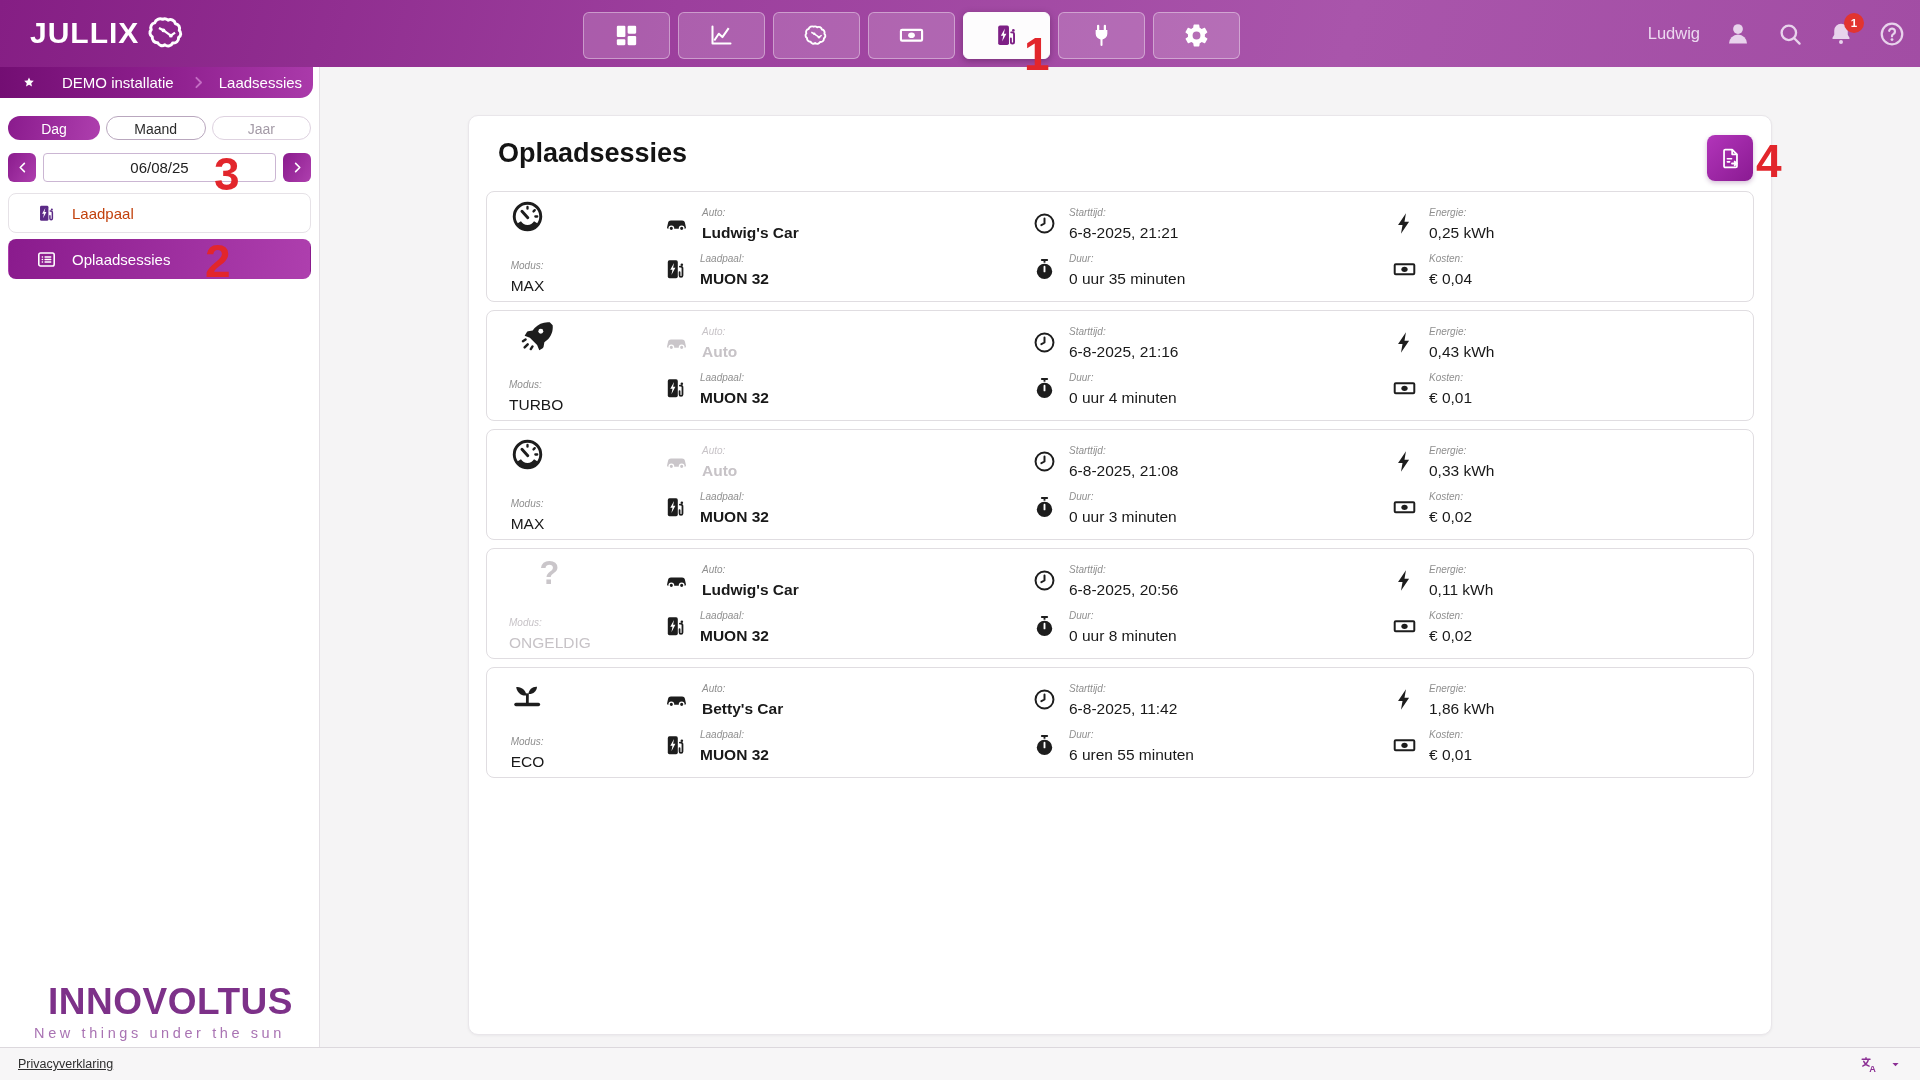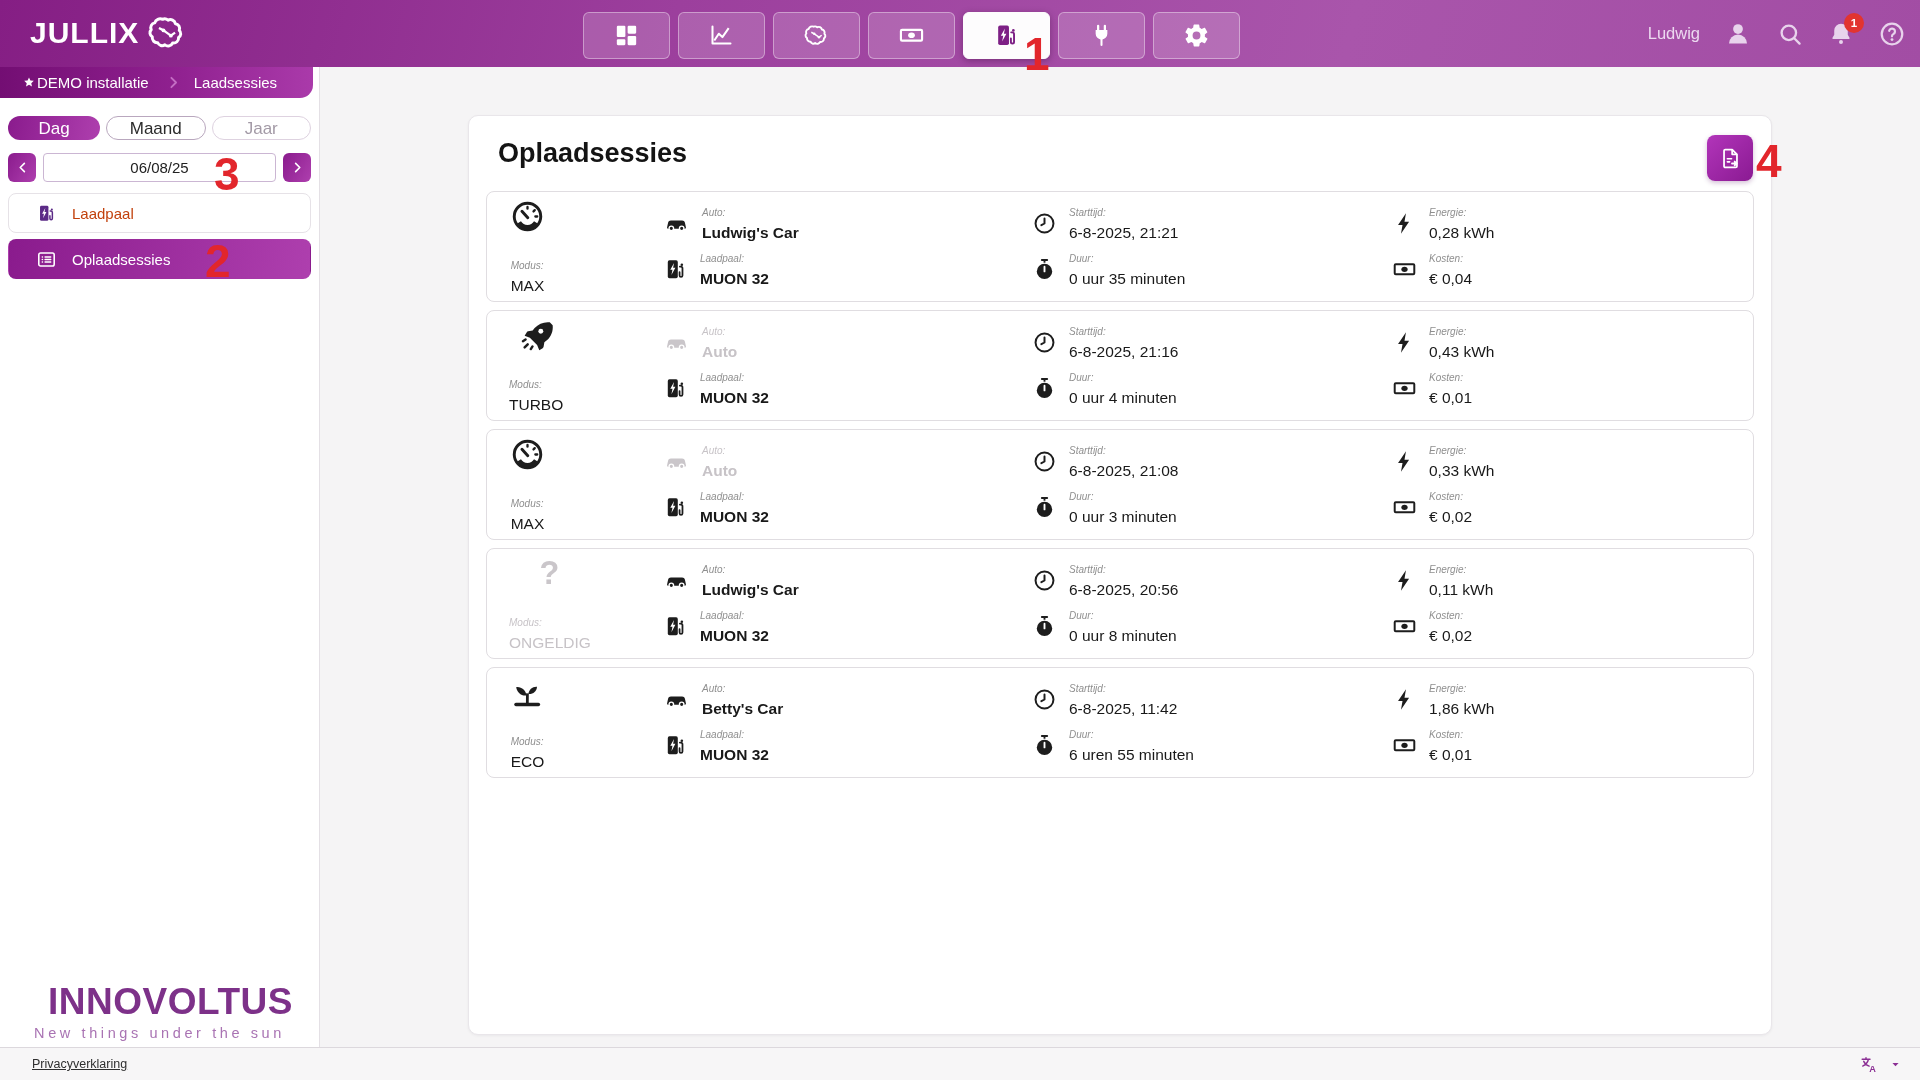--- a/index.html
+++ b/index.html
@@ -21,28 +21,28 @@
   .user-name{font-size:16.5px;}
   .ua-ic{width:28px;height:28px;color:#e8d3ec;cursor:pointer;}
   .bell-wrap{position:relative;cursor:pointer;}
   .badge{position:absolute;top:-7px;right:-9px;min-width:20px;height:20px;border-radius:50%;
     background:#e23430;color:#fff;font-size:11.5px;font-weight:700;display:flex;align-items:center;justify-content:center;}
   
   .crumbbar{position:absolute;left:0;top:67px;width:313px;height:31px;
     background:linear-gradient(90deg,#730e73 0%,#8f208f 55%,#aa3aaa 100%);
     border-radius:0 0 13px 0;display:flex;align-items:center;color:#fff;font-size:15px;z-index:5;}
   .crumb-star{width:16px;height:16px;margin-left:21px;color:#fff;}
-  .crumb-root{cursor:pointer;}
+  .crumb-root{margin-left:25px;cursor:pointer;}
   .crumb-sep{width:17px;height:17px;margin:0 12px 0 16px;color:#c46ec4;}
   .crumb-cur{cursor:pointer;}
   
   .sidebar{position:absolute;left:0;top:67px;width:320px;bottom:33px;background:#fff;
     border-right:1px solid #e4e0e5;box-sizing:border-box;padding:49px 8px 0 8px;}
   .period-tabs{display:flex;gap:6px;}
-  .tab{height:24px;border-radius:12px;font-size:17px;line-height:22px;text-align:center;
+  .tab{height:24px;border-radius:12px;font-size:14px;line-height:22px;text-align:center;
     box-sizing:border-box;cursor:pointer;background:#fff;border:1px solid #b9a7be;color:#2b2b2b;}
   .tab-dag{flex:0 0 92px;}
   .tab-maand,.tab-jaar{flex:1;}
   .tab.active{background:linear-gradient(100deg,#8a1b8d,#ae3fae);border:none;color:#fff;line-height:24px;}
   .tab.faded{border-color:#ded2e0;color:#a39aa6;}
   .date-row{margin-top:13px;display:flex;gap:7px;align-items:center;}
   .step-btn{width:28px;height:29px;border-radius:6px;border:none;cursor:pointer;
     background:linear-gradient(120deg,#8a1b8d,#ae3fae);color:#fff;display:flex;align-items:center;justify-content:center;padding:0;}
   .step-btn .ic{width:15px;height:15px;}
   .flip{transform:scaleX(-1);}
@@ -80,21 +80,21 @@
   .mode-icon .ic{width:37px;height:37px;color:#1d1d1d;}
   .stack{display:flex;flex-direction:column;}
   .lbl{font-size:10px;font-style:italic;color:#8f8f8f;line-height:15px;}
   .val{font-size:15.5px;color:#191919;line-height:19px;margin-top:3px;}
   .val.bold{font-weight:700;}
   .muted .lbl{color:#c7c3c7;}
   .muted .val{color:#c7c3c7;}
   .muted .ic{color:#cac6ca;}
   
   .footer{position:absolute;left:0;right:0;bottom:0;height:33px;background:#f7f6f7;border-top:1px solid #dcd8dd;
-    box-sizing:border-box;display:flex;align-items:center;justify-content:space-between;padding:0 18px 0 32px;}
+    box-sizing:border-box;display:flex;align-items:center;justify-content:space-between;padding:0 18px 0 18px;}
   .privacy{font-size:12.5px;color:#2f2f2f;text-decoration:underline;cursor:pointer;}
   .lang-wrap{display:flex;align-items:center;gap:9px;color:#8b2f94;}
   .lang-ic{width:21px;height:21px;cursor:pointer;}
   .caret-ic{width:13px;height:13px;cursor:pointer;color:#8b2f94;}
   
   .annot{position:absolute;font-size:46px;font-weight:800;color:#e2262c;line-height:1;z-index:50;pointer-events:none;}
   .annot-1{left:1024px;top:31px;}
   .annot-2{left:205px;top:238px;}
   .annot-3{left:214px;top:151px;}
   .annot-4{left:1756px;top:138px;}
@@ -398,21 +398,21 @@
         </span>
       </div>
     </div>
     <div class="cell col-energy">
       <div class="row">
         <svg class="ic" viewBox="0 0 24 24">
                 <use href="#i-bolt"></use>
               </svg>
         <span class="stack">
           <span class="lbl">Energie:</span>
-          <span class="val">0,28 kWh</span>
+          <span class="val">0,25 kWh</span>
         </span>
       </div>
       <div class="row">
         <svg class="ic" viewBox="0 0 24 24">
                 <use href="#i-money"></use>
               </svg>
         <span class="stack">
           <span class="lbl">Kosten:</span>
           <span class="val">€ 0,04</span>
         </span>

